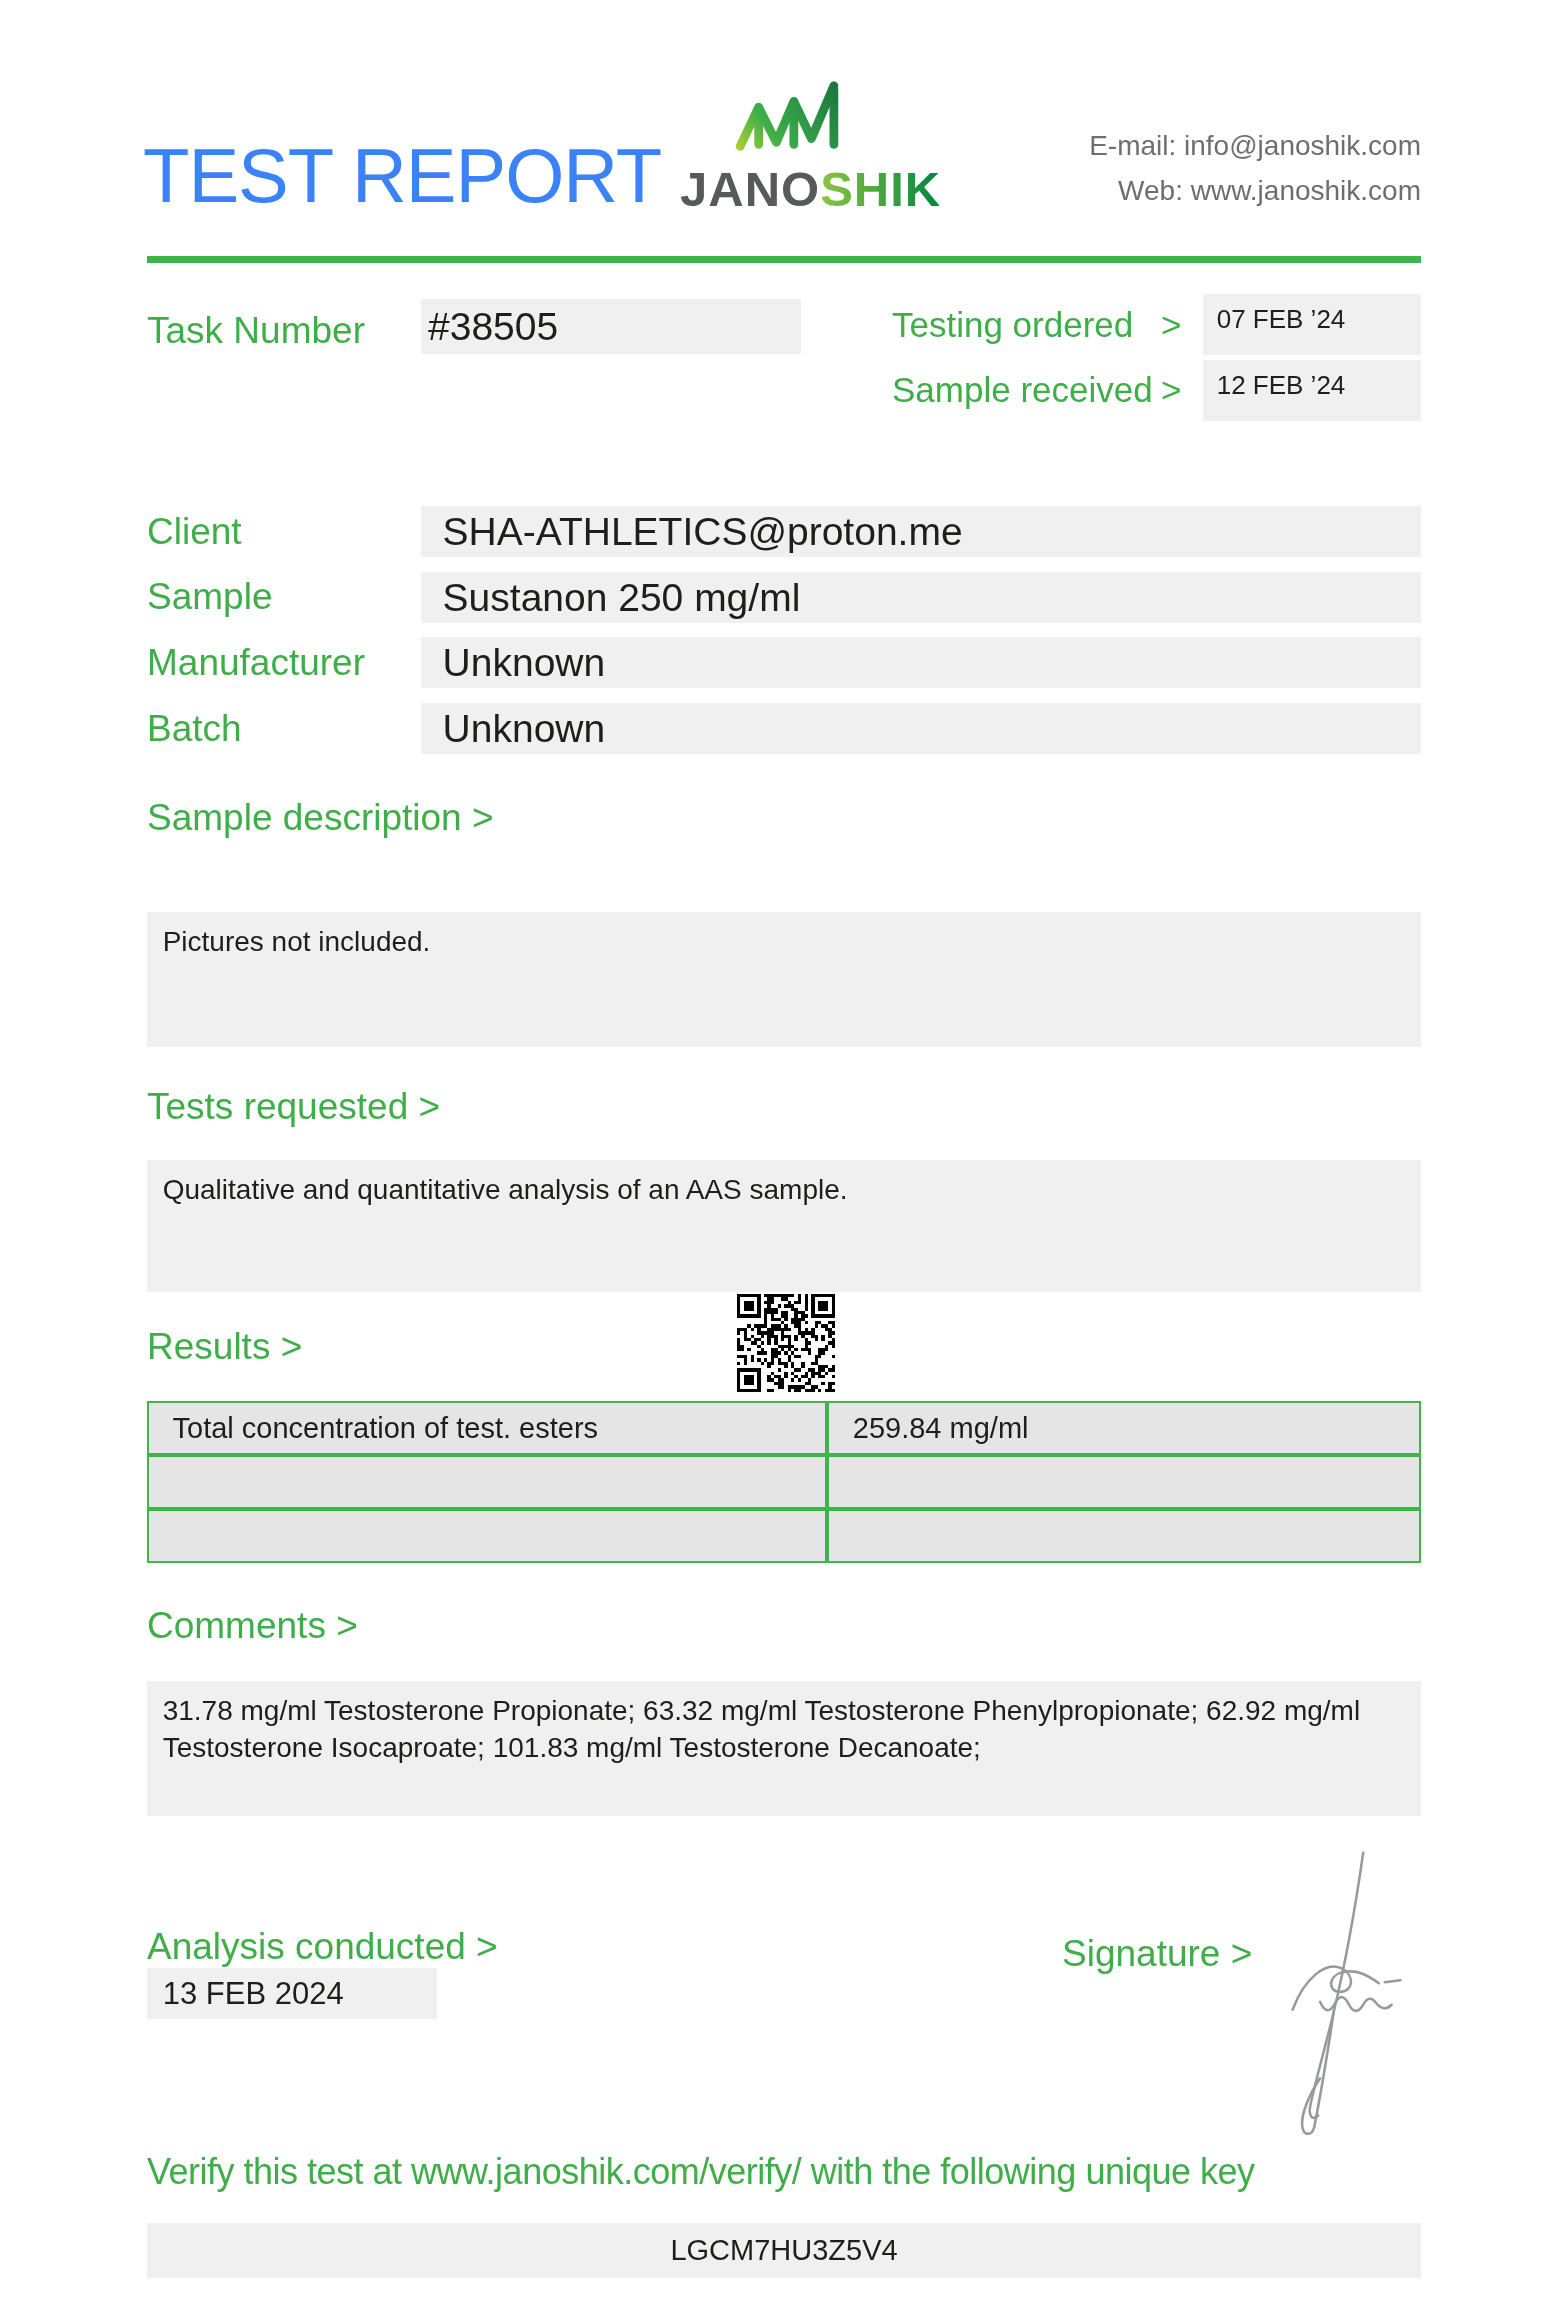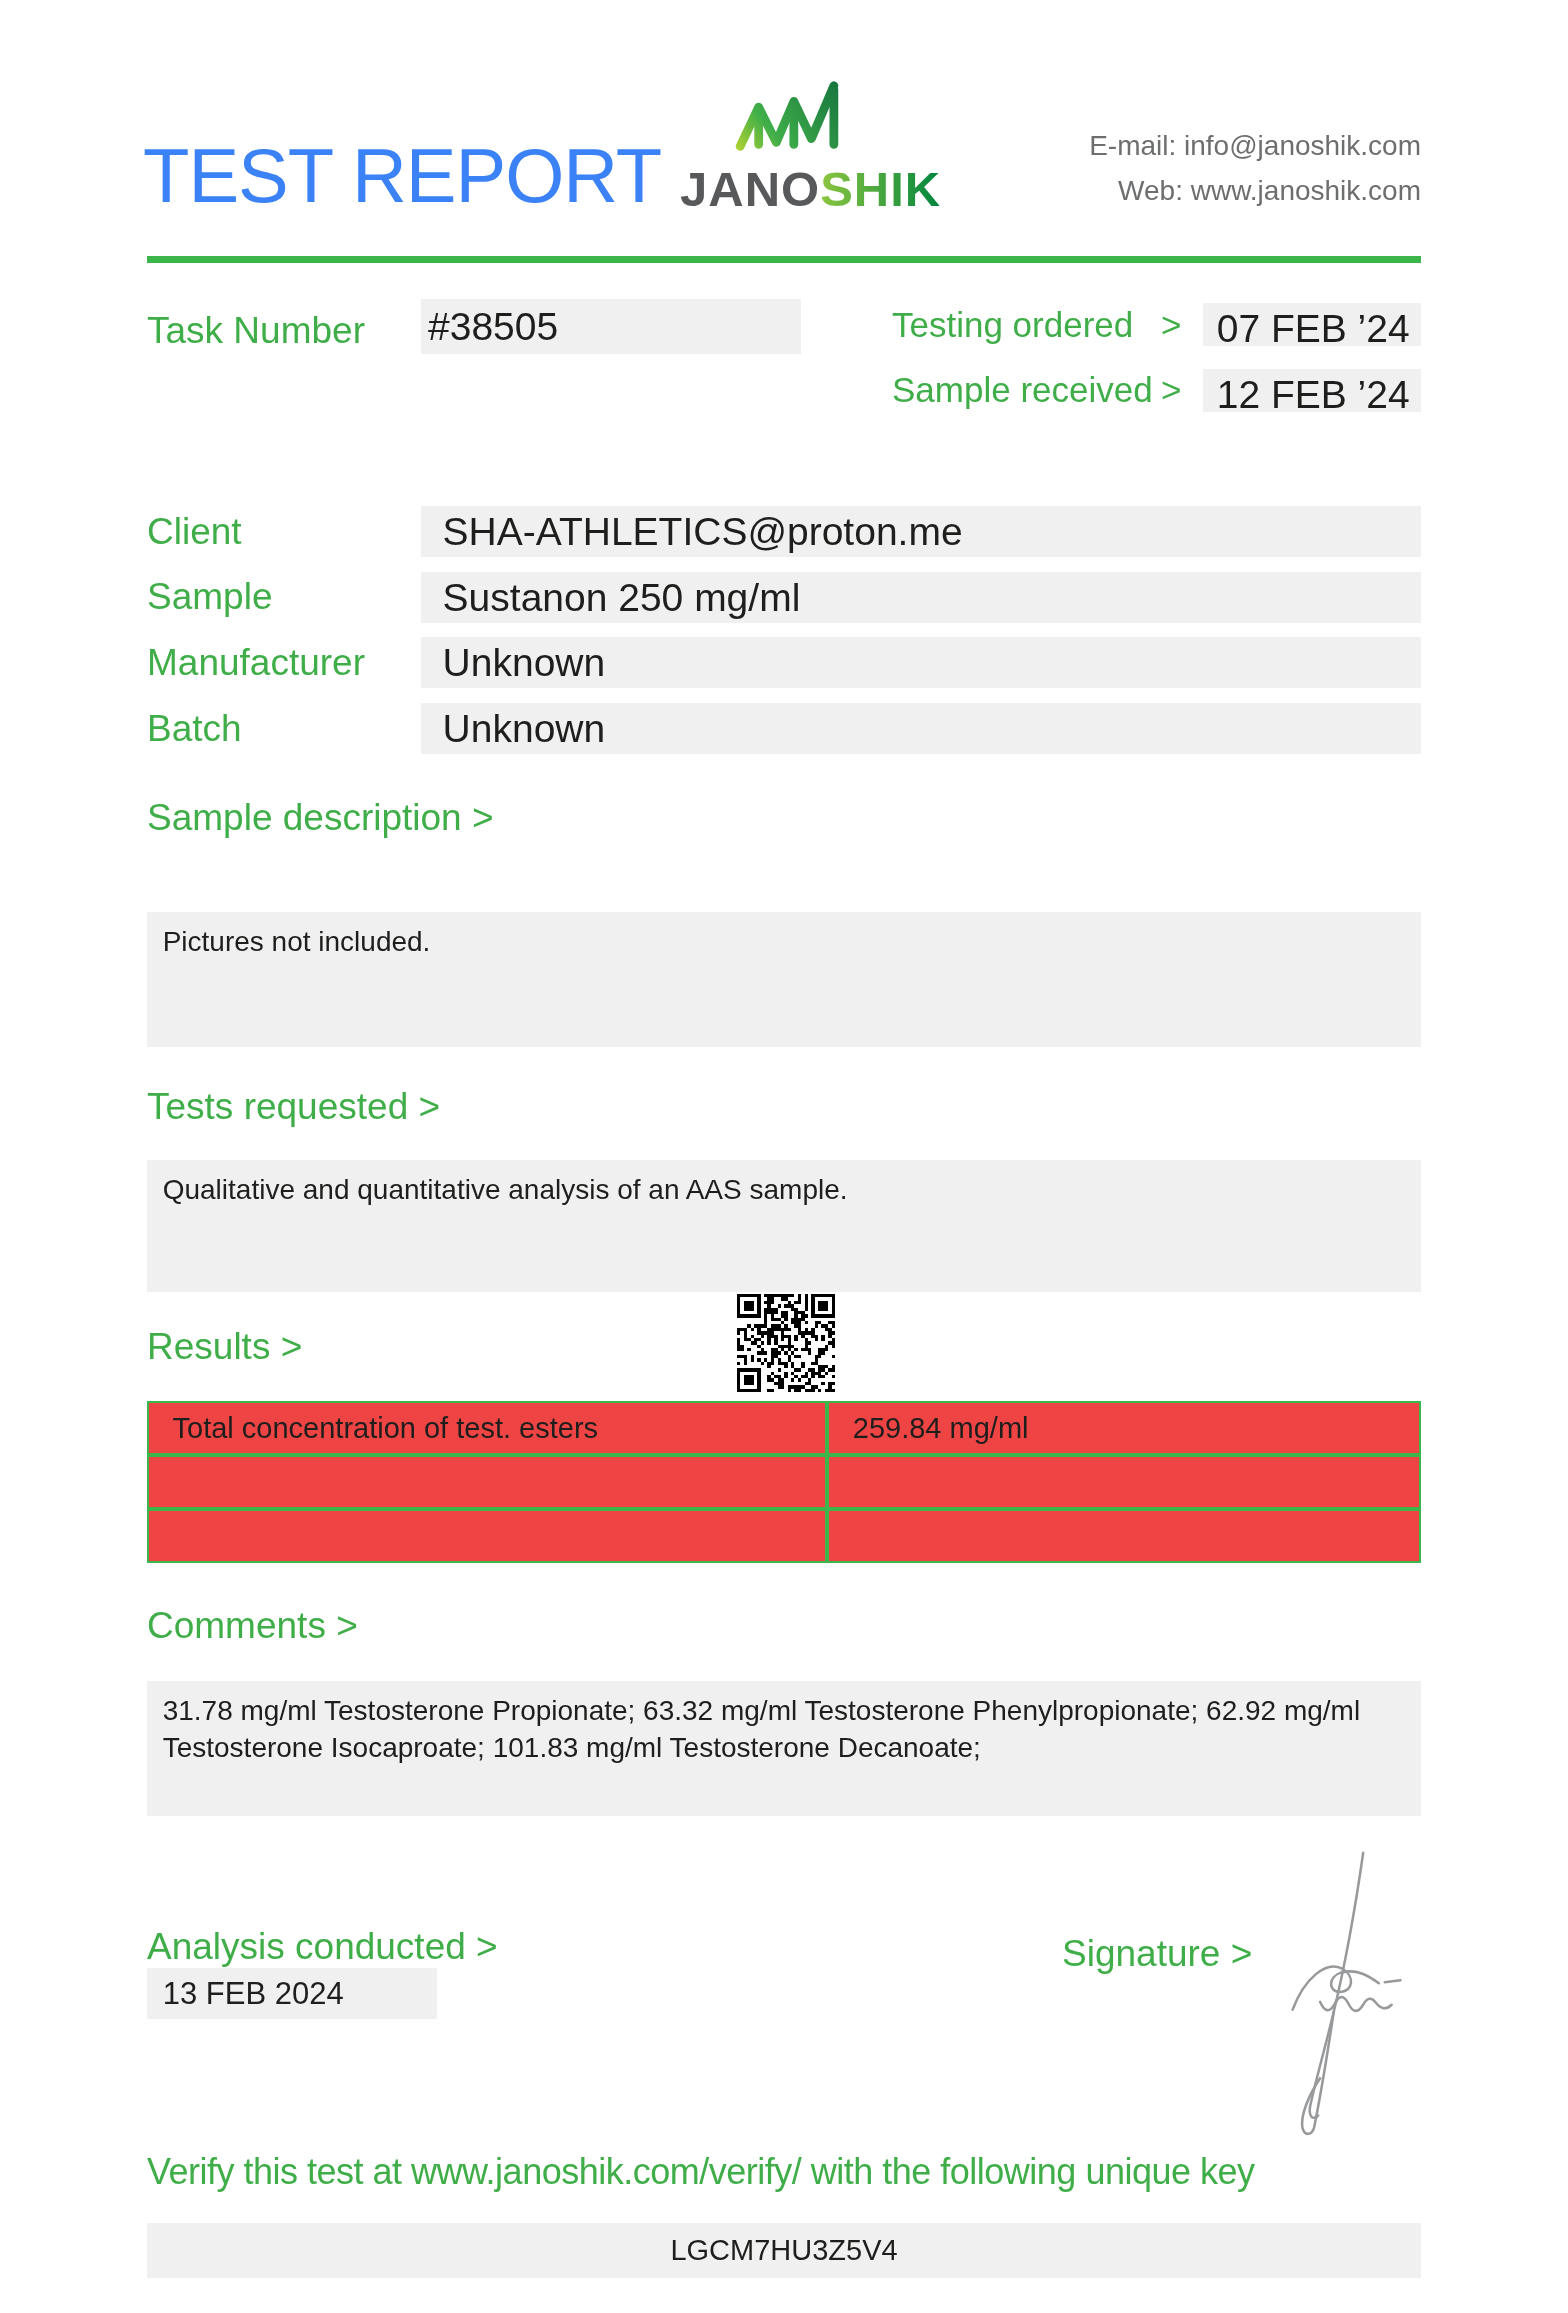--- a/index.html
+++ b/index.html
@@ -20,42 +20,42 @@
     line-height:45px;color:#6D6E70;}
   .rule{position:absolute;left:147px;width:1274px;top:256px;height:6.9px;background:#3CB54A;}
   
   .task-label{position:absolute;left:147px;top:310px;font-size:37px;color:#3FAE49;white-space:nowrap;}
   .task-box{position:absolute;left:421px;top:299px;width:380px;height:55px;background:#F0F0F0;
     font-size:39px;line-height:55px;padding-left:7px;box-sizing:border-box;}
   .dates{position:absolute;left:892px;top:299px;width:529px;}
   .date-row{display:flex;align-items:center;height:51px;margin-bottom:14.7px;}
   .date-label{width:311px;display:flex;justify-content:space-between;box-sizing:border-box;
     padding-right:21.6px;font-size:35px;color:#3FAE49;white-space:nowrap;}
-  .date-box{flex:1;height:43px;background:#F0F0F0;font-size:39px;line-height:51px;
+  .date-box{flex:1;height:61px;background:#F0F0F0;font-size:26px;line-height:51px;
     padding-left:13.7px;box-sizing:border-box;white-space:nowrap;}
   
   .info{position:absolute;left:147px;top:506px;width:1274px;}
   .info-row{position:relative;height:51px;margin-bottom:14.7px;}
   .info-label{position:absolute;left:0;top:50%;transform:translateY(-50%);
     font-size:37px;color:#3FAE49;white-space:nowrap;}
   .info-value{position:absolute;left:274px;right:0;top:0;bottom:0;background:#F0F0F0;
     font-size:39px;line-height:51px;padding-left:21.6px;white-space:nowrap;}
   
   .section-heading{position:absolute;left:147px;font-size:37px;color:#3FAE49;white-space:nowrap;}
   .h-sample{top:797px;} .h-tests{top:1086px;} .h-results{top:1326px;} .h-comments{top:1605px;}
   .text-box{position:absolute;left:147px;width:1274px;background:#F0F0F0;box-sizing:border-box;
     padding:10.8px 15.7px;font-size:28px;line-height:37px;}
   .b-sample{top:912px;height:135px;}
   .b-tests{top:1160px;height:132px;}
   .b-comments{top:1681px;height:135px;}
   .qr{position:absolute;left:737px;top:1294px;width:98px;height:98px;}
   .results-table{position:absolute;left:147px;top:1401px;width:1274px;
     border-collapse:separate;border-spacing:0;table-layout:fixed;}
   .results-table td{border:2.9px solid #3CB54A;height:50px;font-size:29px;
-    padding:0 9.8px 0 23.5px;vertical-align:middle;background:#ef4444;overflow:hidden;white-space:nowrap;}
+    padding:0 9.8px 0 23.5px;vertical-align:middle;background:#e5e5e5;overflow:hidden;white-space:nowrap;}
   .col-name{width:643px;}
   
   .analysis-row{position:absolute;left:147px;top:1926px;display:flex;align-items:flex-start;flex-direction:column;}
   .analysis-label{font-size:37px;color:#3FAE49;margin-right:17.6px;white-space:nowrap;}
   .analysis-box{width:290px;height:51px;background:#F0F0F0;font-size:31px;line-height:51px;
     padding-left:15.7px;box-sizing:border-box;white-space:nowrap;}
   .signature-label{position:absolute;left:1062px;top:1933px;font-size:37px;color:#3FAE49;white-space:nowrap;}
   .signature-svg{position:absolute;left:1269px;top:1845px;}
   .verify-text{position:absolute;left:147px;top:2151px;width:1274px;font-size:36px;
     letter-spacing:-0.5px;color:#3FAE49;white-space:nowrap;}

